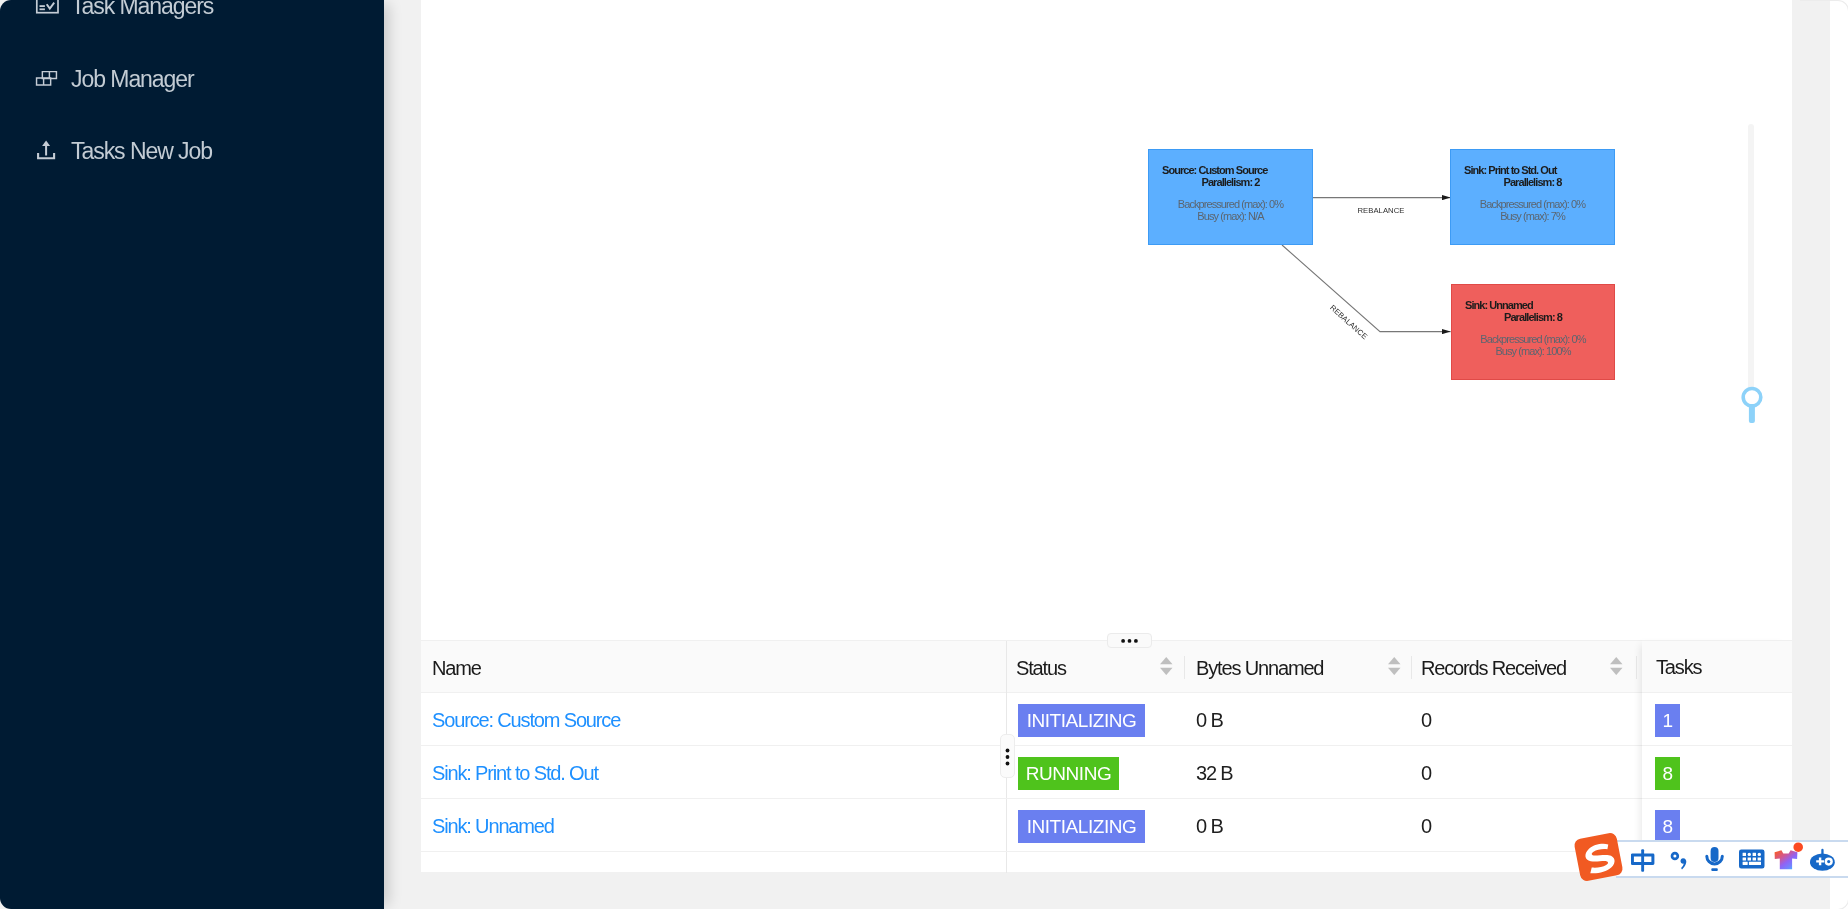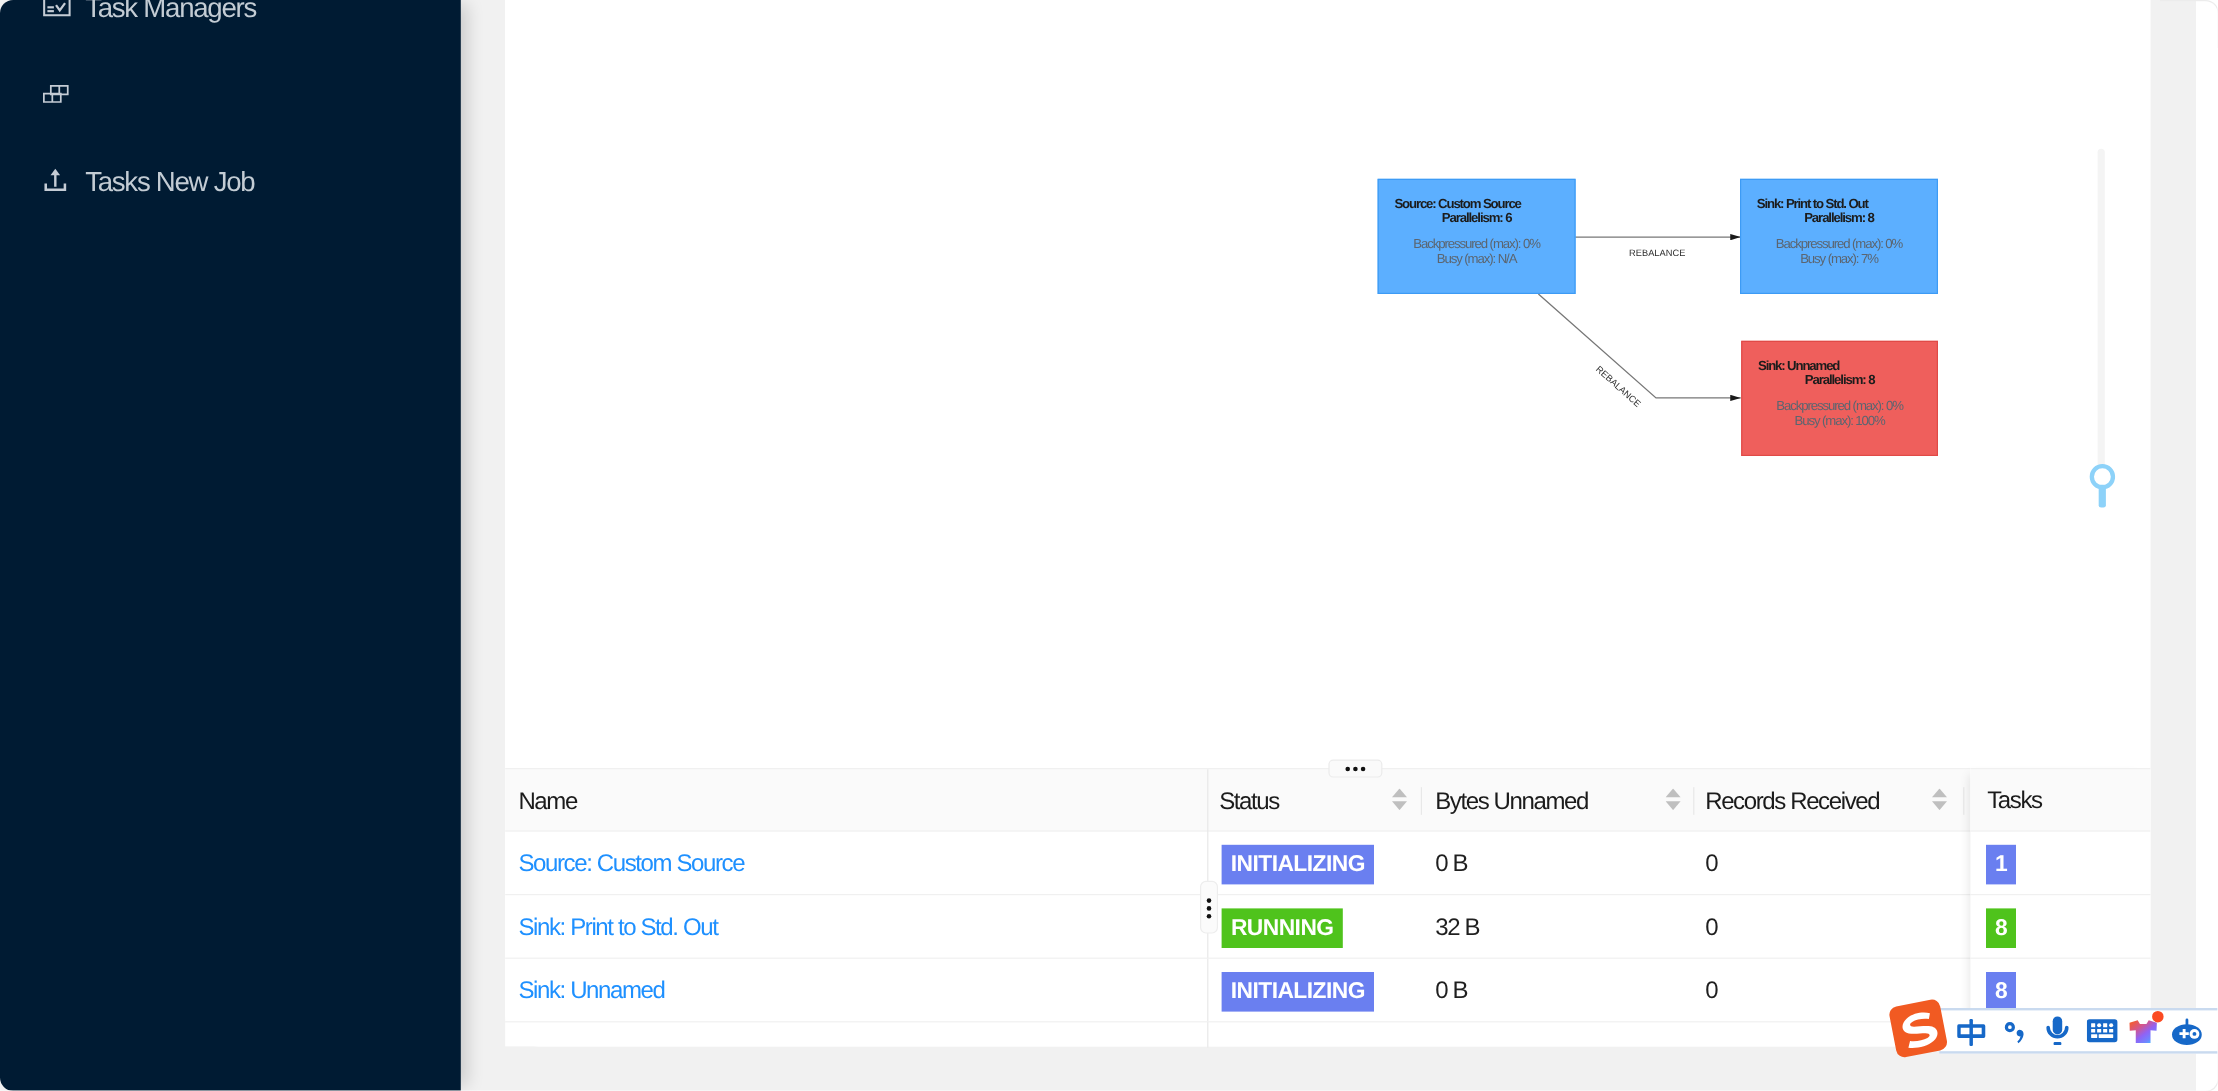--- a/index.html
+++ b/index.html
@@ -35,21 +35,21 @@
          border-top:1px solid #f0f0f0;border-bottom:1px solid #f0f0f0;box-sizing:border-box;}
   .th{position:absolute;top:2px;height:51px;display:flex;align-items:center;font-size:20px;
       color:#1b1b1b;letter-spacing:-1.15px;white-space:nowrap;}
   .coldiv{position:absolute;top:15px;height:23px;width:1px;background:#e8e8e8;}
   .sorter{position:absolute;top:16px;width:12.5px;height:18.1px;}
   .tr{position:absolute;left:0;width:1371px;height:53px;border-bottom:1px solid #f0f0f0;box-sizing:border-box;}
   .cell{position:absolute;display:flex;align-items:center;height:53px;padding-top:2px;box-sizing:border-box;font-size:20px;color:#1f1f1f;
         letter-spacing:-1.15px;white-space:nowrap;}
   .lnk{}
   .badge{position:absolute;display:flex;align-items:center;justify-content:center;
-         color:#fff;font-weight:700;font-size:19px;letter-spacing:-0.45px;white-space:nowrap;text-align:center;}
+         color:#fff;font-weight:400;font-size:19px;letter-spacing:-0.45px;white-space:nowrap;text-align:center;}
   .tasksCol{position:absolute;top:0;left:1221px;width:150px;height:232px;background:#fff;
             box-shadow:-6px 0 8px -5px rgba(0,0,0,0.10);}
   .tasksHead{position:absolute;left:0;top:0;width:150px;height:53px;background:#fafafa;
              border-top:1px solid #f0f0f0;border-bottom:1px solid #f0f0f0;box-sizing:border-box;}
   
   .vhandle{position:absolute;width:17px;height:45px;background:#fbfbfb;border:1px solid #ededed;
            border-radius:5px;box-sizing:border-box;display:flex;align-items:center;justify-content:center;}
   .hhandle{position:absolute;width:45px;height:15px;display:flex;align-items:center;justify-content:center;background:#fafafa;border:1px solid #ebebeb;
            border-radius:4px;box-sizing:border-box;}
 
@@ -71,20 +71,23 @@
       <rect x="2.8" y="-2.0" width="21.2" height="26.7" fill="none" stroke="#c4ccd5" stroke-width="1.7"></rect>
       <path d="M5.0 4.0 H7.0 V16.2 H5.0 Z M11.2 4.0 H13.2 V16.2 H11.2 Z M17.4 4.0 H19.4 V16.2 H17.4 Z" fill="#001b33"></path>
       <rect x="4.6" y="0.4" width="17.7" height="3.9" fill="#001b33"></rect>
       <g fill="#c4ccd5">
         <rect x="5.5" y="17.2" width="5.4" height="1.8"></rect>
         <rect x="5.5" y="20.4" width="5.4" height="1.8"></rect>
       </g>
       <path d="M12.7 16.2 L15.8 20.6 L20.2 14.6" stroke="#c4ccd5" stroke-width="1.9" fill="none" stroke-linejoin="miter"></path>
     </svg>
 
+    <div class="nav-item" style="top:56px;height:46px">
+      <span class="nav-label" style="margin-left:71px">Job Manager</span>
+    </div>
     <svg class="navicon" style="left:34px;top:68px" width="25" height="20" viewBox="0 0 25 20">
       <g fill="none" stroke="#c4ccd5" stroke-width="1.45">
         <path d="M8.35 3.6 H22.45 V10.55 H8.35 Z"></path>
         <path d="M2.55 10.0 H16.65 V17.0 H2.55 Z"></path>
         <path d="M15.4 3.6 V10.55"></path>
         <path d="M9.6 10.0 V17.0"></path>
       </g>
     </svg>
 
     <div class="nav-item" style="top:128px;height:46px">
@@ -108,21 +111,21 @@
           </marker>
         </defs>
         <path d="M891,197.6 L1029.6,197.6" stroke="#777" stroke-width="1.1" fill="none" marker-end="url(#arr)"></path>
         <path d="M861,245 L959,331.6 L1029.6,331.6" stroke="#777" stroke-width="1.1" fill="none" marker-end="url(#arr)"></path>
         <text x="960" y="213" font-size="7.7" fill="#2e2e2e" text-anchor="middle" font-family="Liberation Sans, sans-serif" letter-spacing="0.05">REBALANCE</text>
         <text x="926" y="324" font-size="7.7" fill="#2e2e2e" text-anchor="middle" font-family="Liberation Sans, sans-serif" letter-spacing="0.05" transform="rotate(41.8 926 324)">REBALANCE</text>
       </svg>
 
       <div class="node" style="left: 727px; top: 149px; width: 165px; height: 96px; border: 1px solid rgb(61, 155, 245); background: rgb(92, 175, 255);">
         <div class="ntitle" style="top:14px">Source: Custom Source</div>
-        <div class="npar" style="top:26px">Parallelism: 6</div>
+        <div class="npar" style="top:26px">Parallelism: 2</div>
         <div class="nstat" style="top:48px">Backpressured (max): 0%</div>
         <div class="nstat" style="top:60px">Busy (max): N/A</div>
       </div>
 
       <div class="node" style="left: 1029px; top: 149px; width: 165px; height: 96px; border: 1px solid rgb(61, 155, 245); background: rgb(92, 175, 255);">
         <div class="ntitle" style="top:14px">Sink: Print to Std. Out</div>
         <div class="npar" style="top:26px">Parallelism: 8</div>
         <div class="nstat" style="top:48px">Backpressured (max): 0%</div>
         <div class="nstat" style="top:60px">Busy (max): 7%</div>
       </div>

